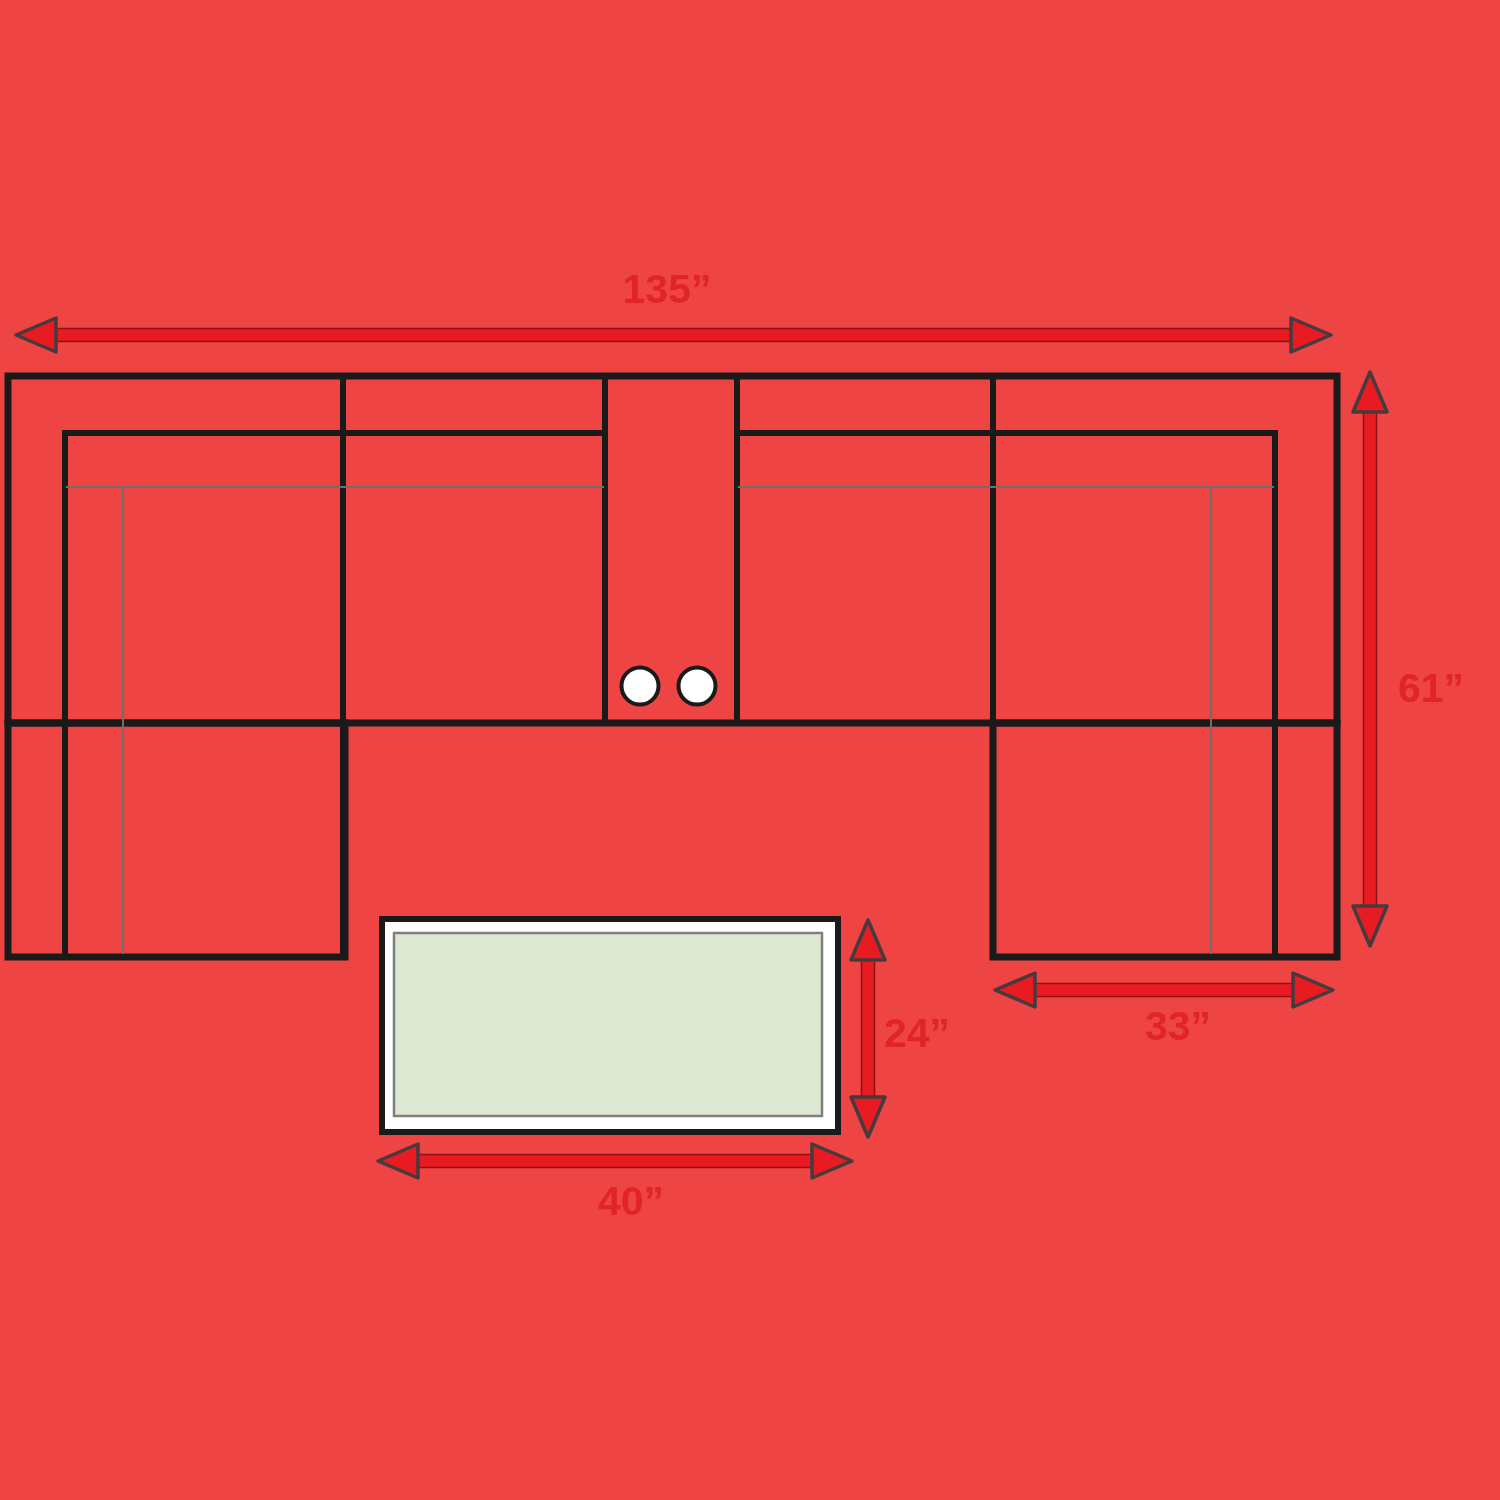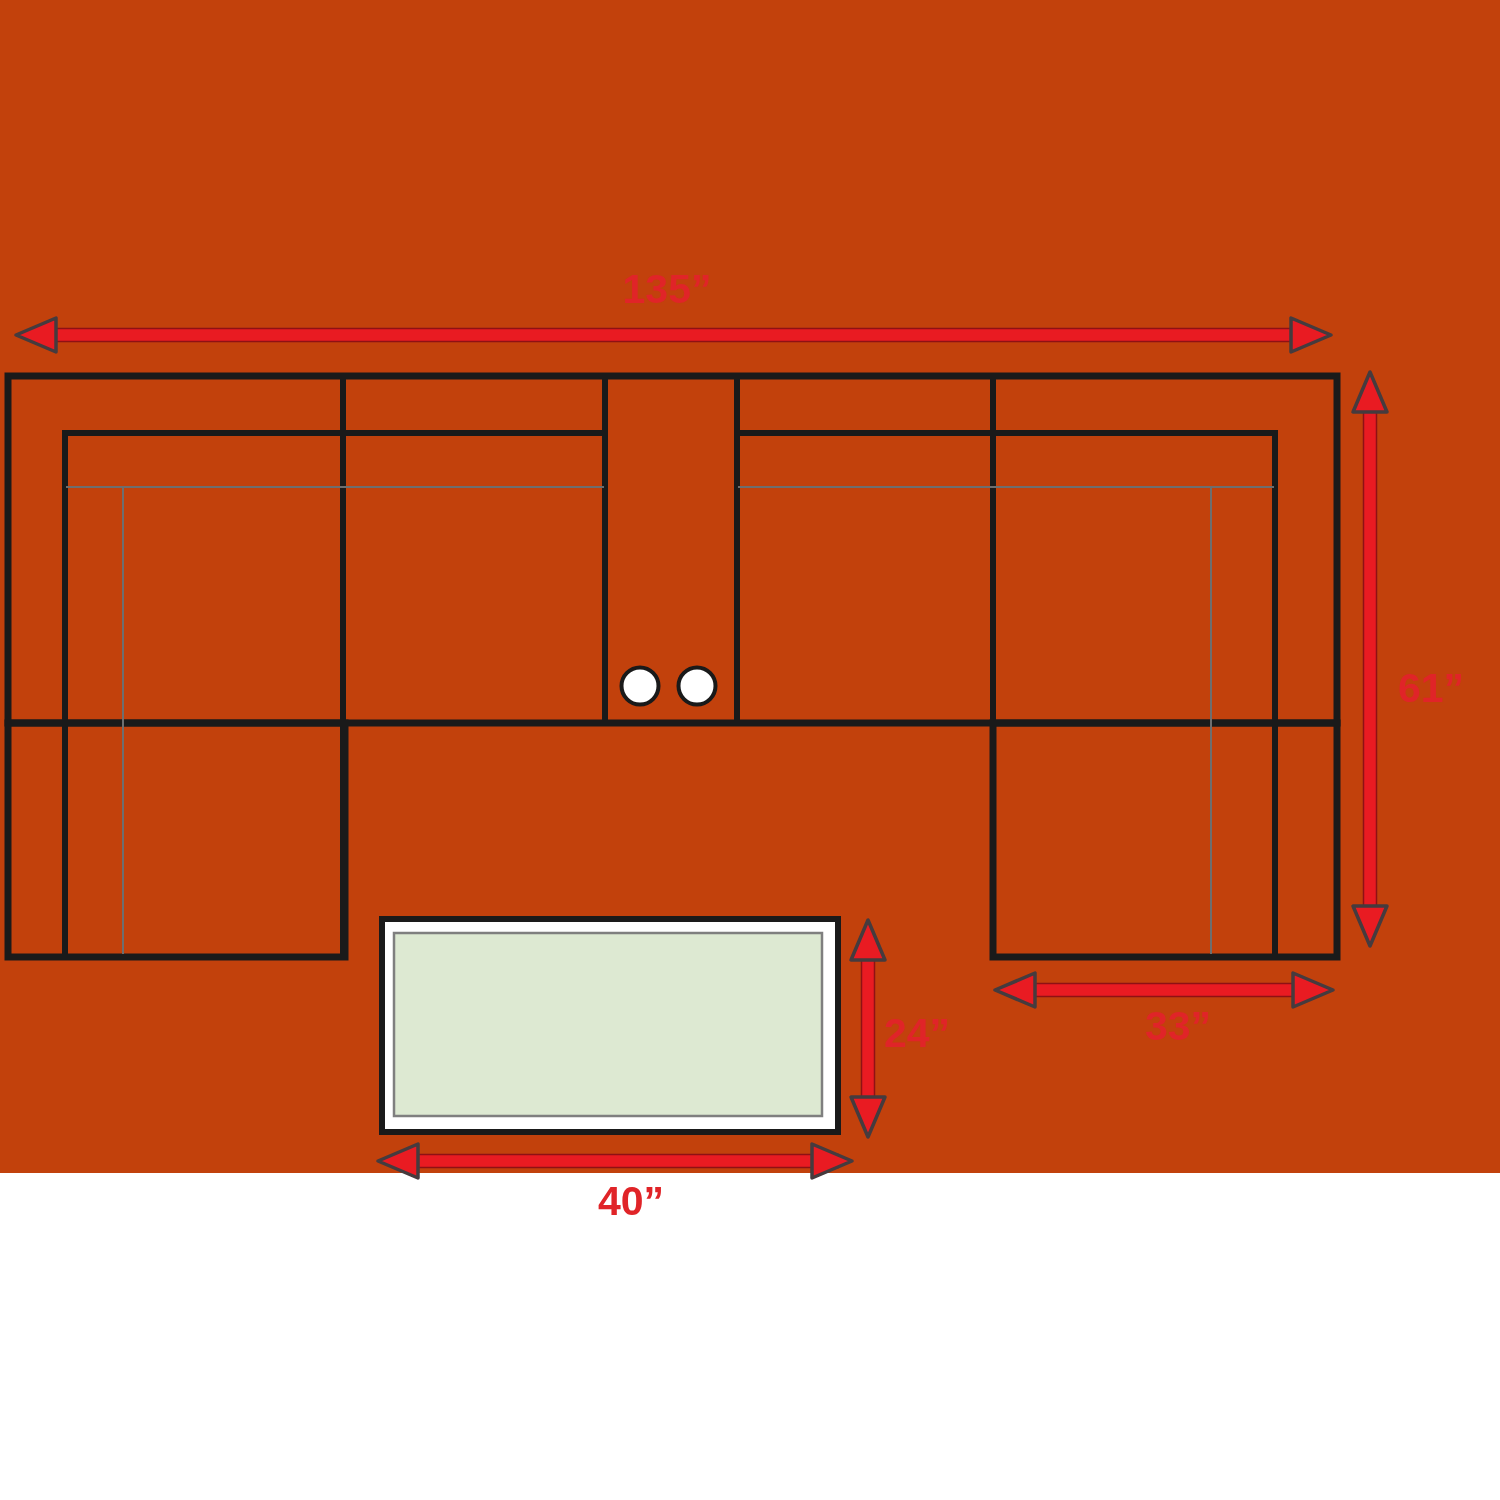--- a/index.html
+++ b/index.html
@@ -7,22 +7,22 @@
     padding: 0;
     background: #ffffff;
     width: 1500px;
     height: 1500px;
     overflow: hidden;
     font-family: "Liberation Sans", sans-serif;
   }
   #stage {
     position: relative;
     width: 1500px;
-    height: 1173px;
-    background: #c2410c;
+    height: 1500px;
+    background: #ef4444;
   }
   svg { display: block; }
   .dim-label {
     font-family: "Liberation Sans", sans-serif;
     font-weight: 700;
     font-size: 41px;
     fill: #e02428;
   }
   .thick { stroke: #1a1a1a; fill: none; }
   .thin  { stroke: #6e6e6e; stroke-width: 2; fill: none; }

